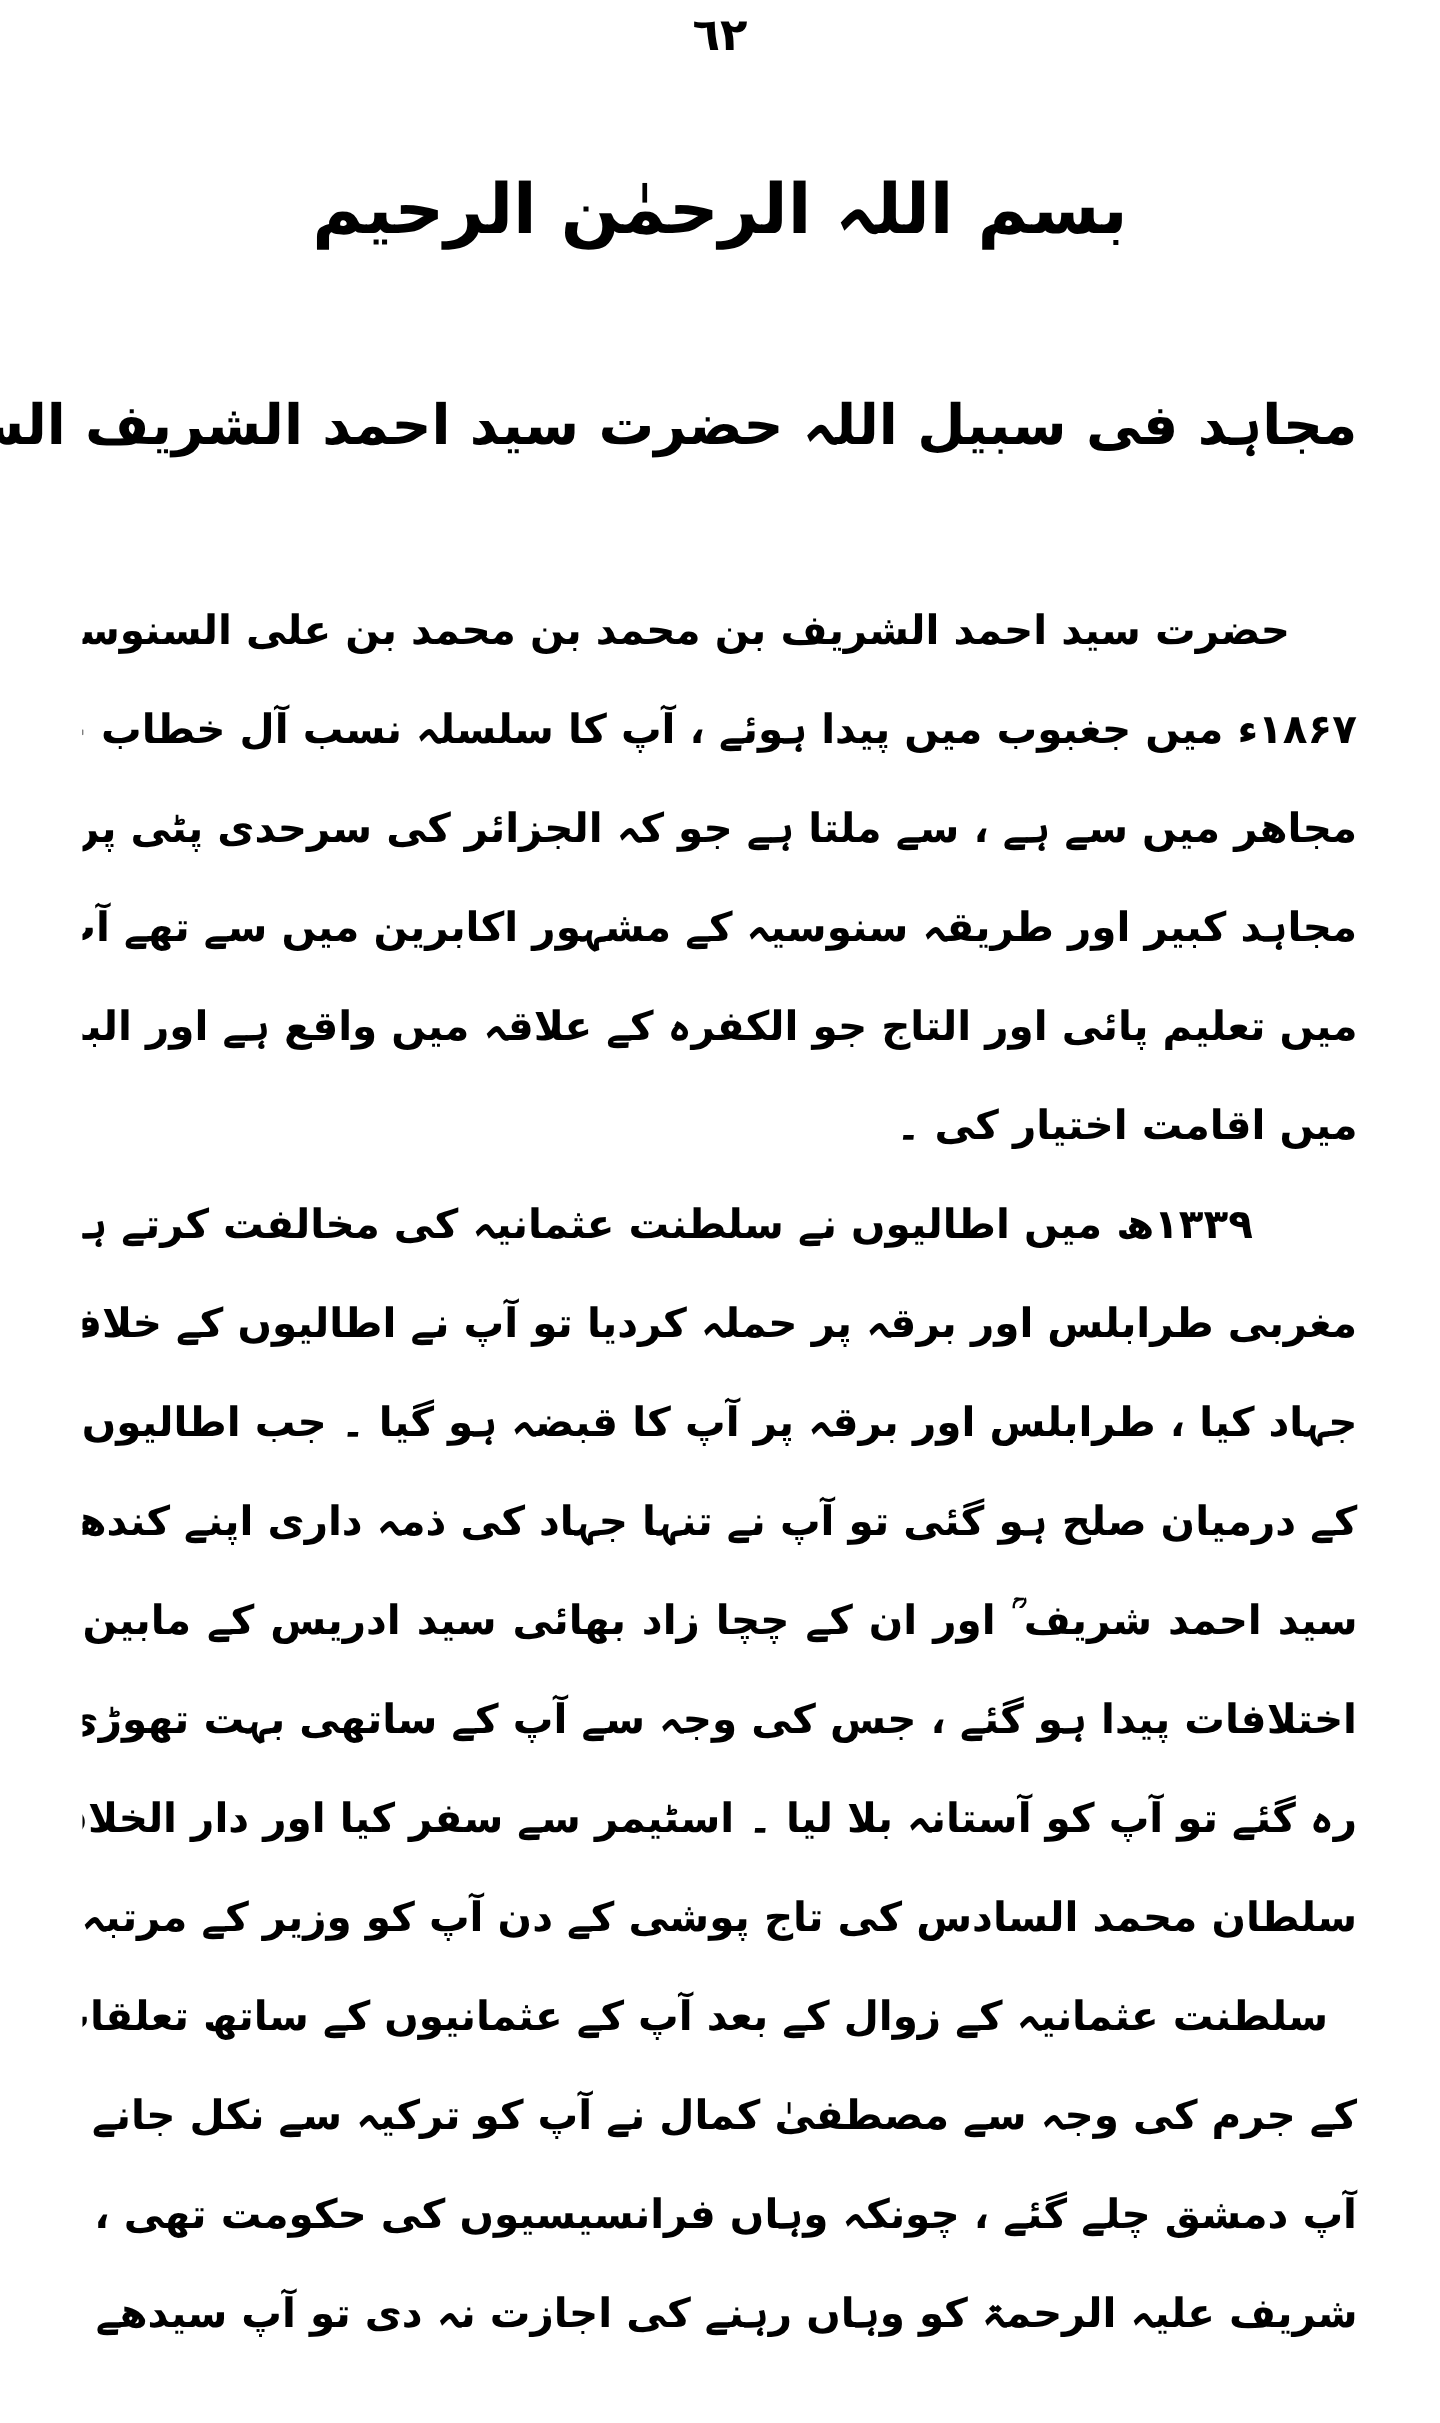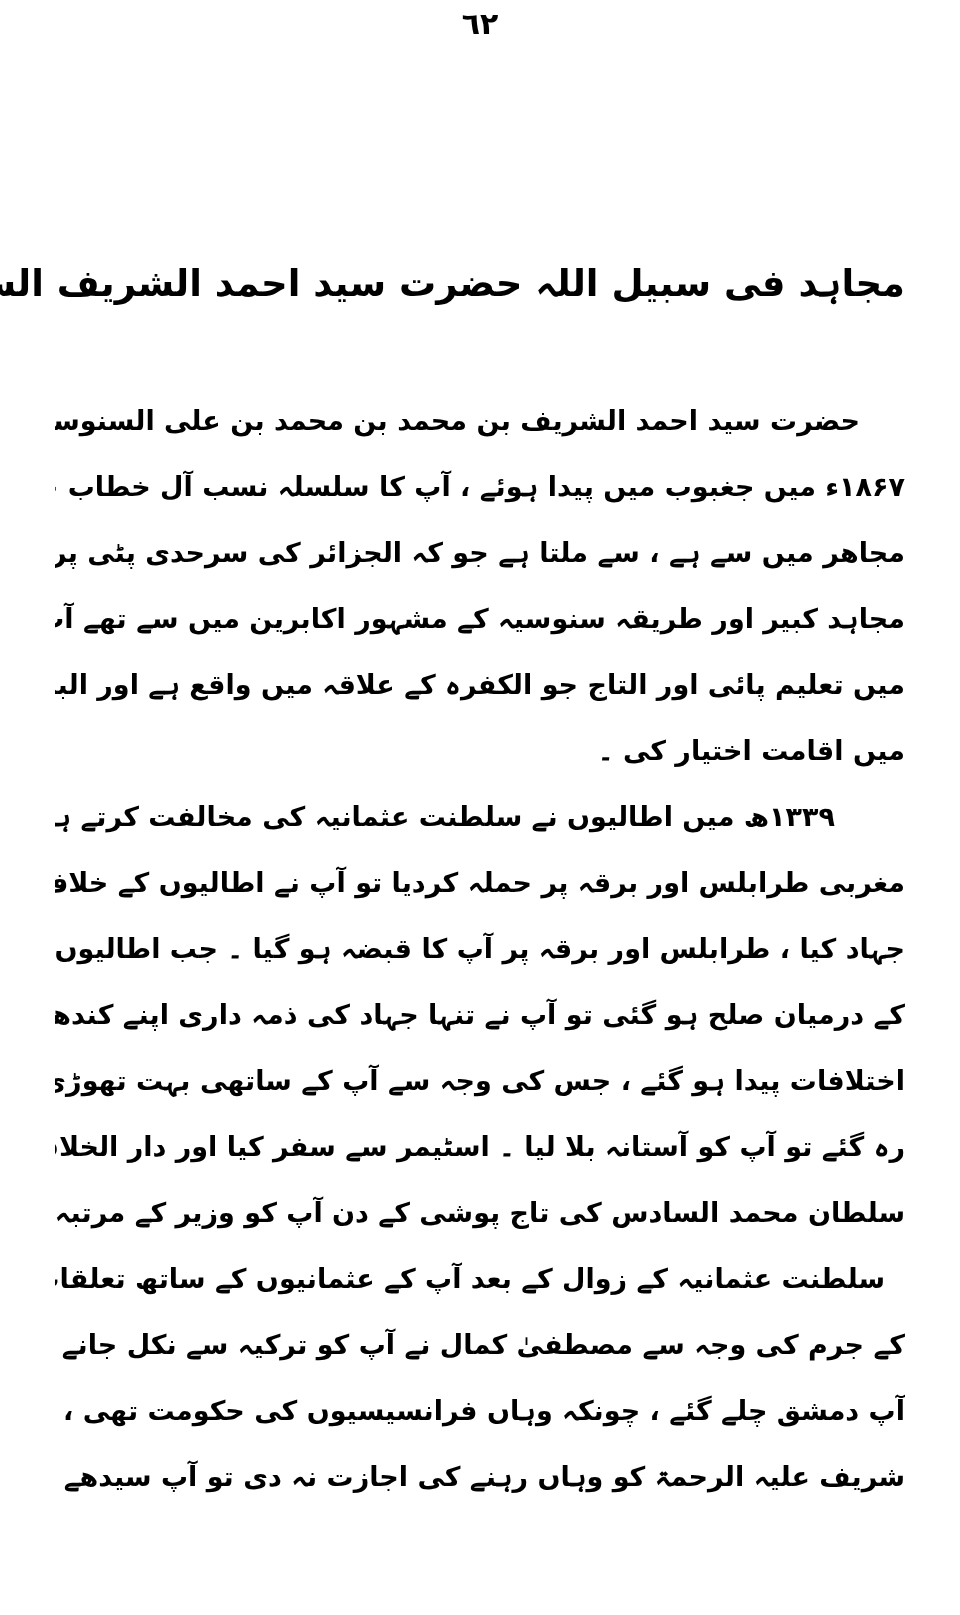--- a/index.html
+++ b/index.html
@@ -77,39 +77,41 @@
     text-align-last: right;
   }
 </style>
 </head>
 <body>
 
 <div class="page">
 
   <div class="page-number">٦٢</div>
 
+  <div class="bismillah">بسم اللہ الرحمٰن الرحیم</div>
 
   <div class="main-heading">مجاہد فی سبیل اللہ حضرت سید احمد الشریف السنوسی قدس اللہ سرۂ</div>
 
   <div class="body-text">
 
     <div class="para">
       <div class="line indent-md">حضرت سید احمد الشریف بن محمد بن محمد بن علی السنوسی خطابی سن ۱۲۸۴ھ /</div>
       <div class="line">۱۸۶۷ء میں جغبوب میں پیدا ہوئے ، آپ کا سلسلہ نسب آل خطاب جو کہ قبیلہ</div>
       <div class="line">مجاھر میں سے ہے ، سے ملتا ہے جو کہ الجزائر کی سرحدی پٹی پر آباد ہے ۔ آپ</div>
       <div class="line">مجاہد کبیر اور طریقہ سنوسیہ کے مشہور اکابرین میں سے تھے آپ نے جغبوب</div>
       <div class="line">میں تعلیم پائی اور التاج جو الکفرہ کے علاقہ میں واقع ہے اور البرقہ کا حصہ ہے</div>
       <div class="line last-short">میں اقامت اختیار کی ۔</div>
     </div>
 
     <div class="para">
       <div class="line indent-lg">۱۳۳۹ھ میں اطالیوں نے سلطنت عثمانیہ کی مخالفت کرتے ہوئے</div>
       <div class="line">مغربی طرابلس اور برقہ پر حملہ کردیا تو آپ نے اطالیوں کے خلاف ڈٹ کر</div>
       <div class="line">جہاد کیا ، طرابلس اور برقہ پر آپ کا قبضہ ہو گیا ۔ جب اطالیوں اور عثمانیوں</div>
       <div class="line">کے درمیان صلح ہو گئی تو آپ نے تنہا جہاد کی ذمہ داری اپنے کندھوں پر اٹھالی</div>
+      <div class="line">سید احمد شریف ؒ اور ان کے چچا زاد بھائی سید ادریس کے مابین</div>
       <div class="line">اختلافات پیدا ہو گئے ، جس کی وجہ سے آپ کے ساتھی بہت تھوڑی تعداد میں</div>
       <div class="line">رہ گئے تو آپ کو آستانہ بلا لیا ۔ اسٹیمر سے سفر کیا اور دار الخلافہ عثمانیہ پہنچ گئے ۔</div>
       <div class="line">سلطان محمد السادس کی تاج پوشی کے دن آپ کو وزیر کے مرتبہ پر فائز کیا ۔</div>
     </div>
 
     <div class="para">
       <div class="line indent-sm">سلطنت عثمانیہ کے زوال کے بعد آپ کے عثمانیوں کے ساتھ تعلقات</div>
       <div class="line">کے جرم کی وجہ سے مصطفیٰ کمال نے آپ کو ترکیہ سے نکل جانے کا حکم دیا تو</div>
       <div class="line">آپ دمشق چلے گئے ، چونکہ وہاں فرانسیسیوں کی حکومت تھی ، انہوں نے سید</div>
       <div class="line">شریف علیہ الرحمۃ کو وہاں رہنے کی اجازت نہ دی تو آپ سیدھے حجاز آ گئے ،</div>

